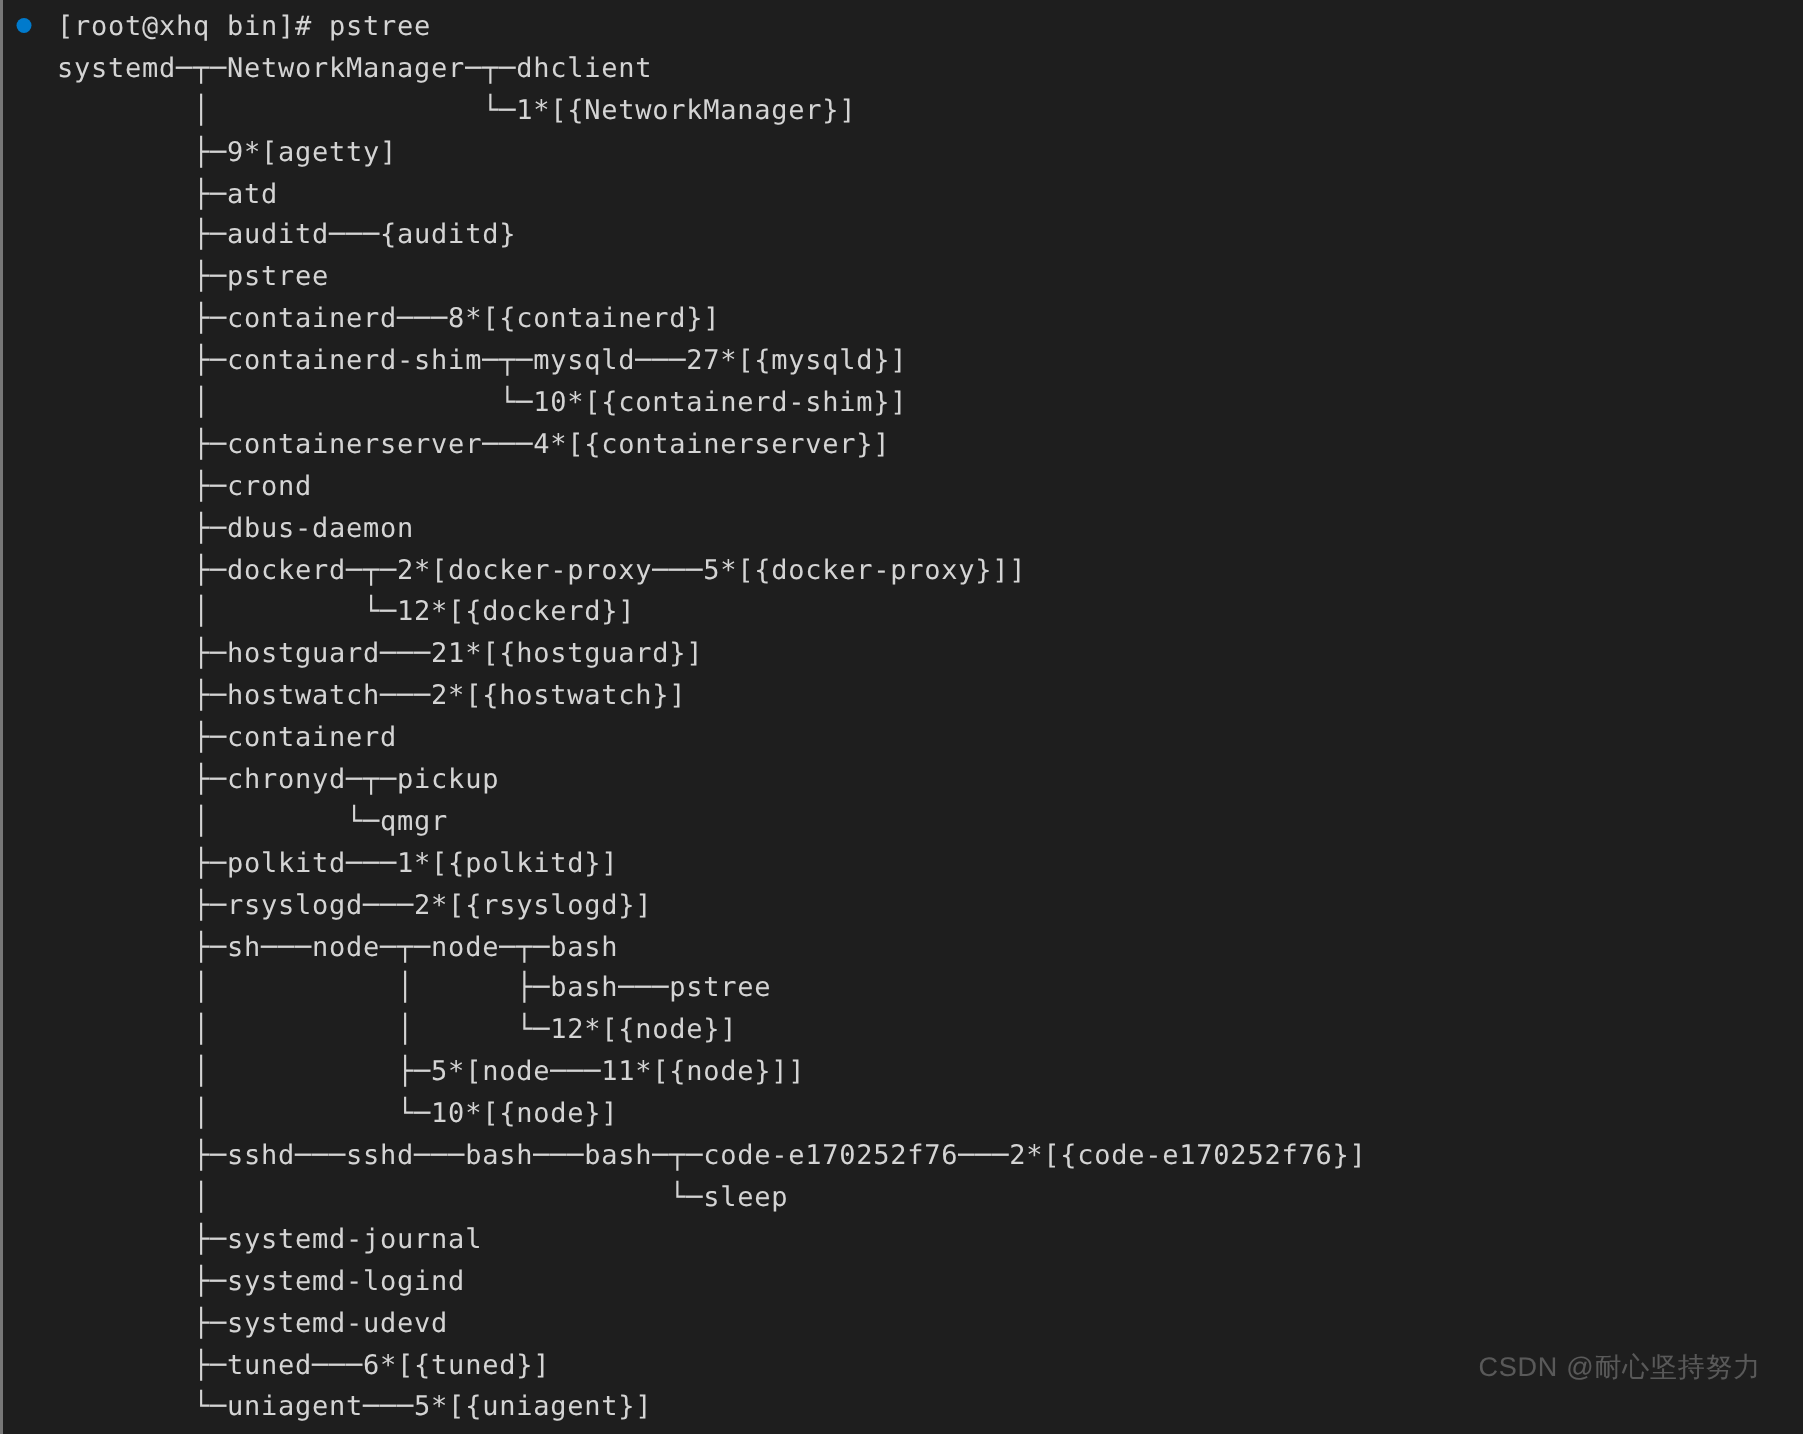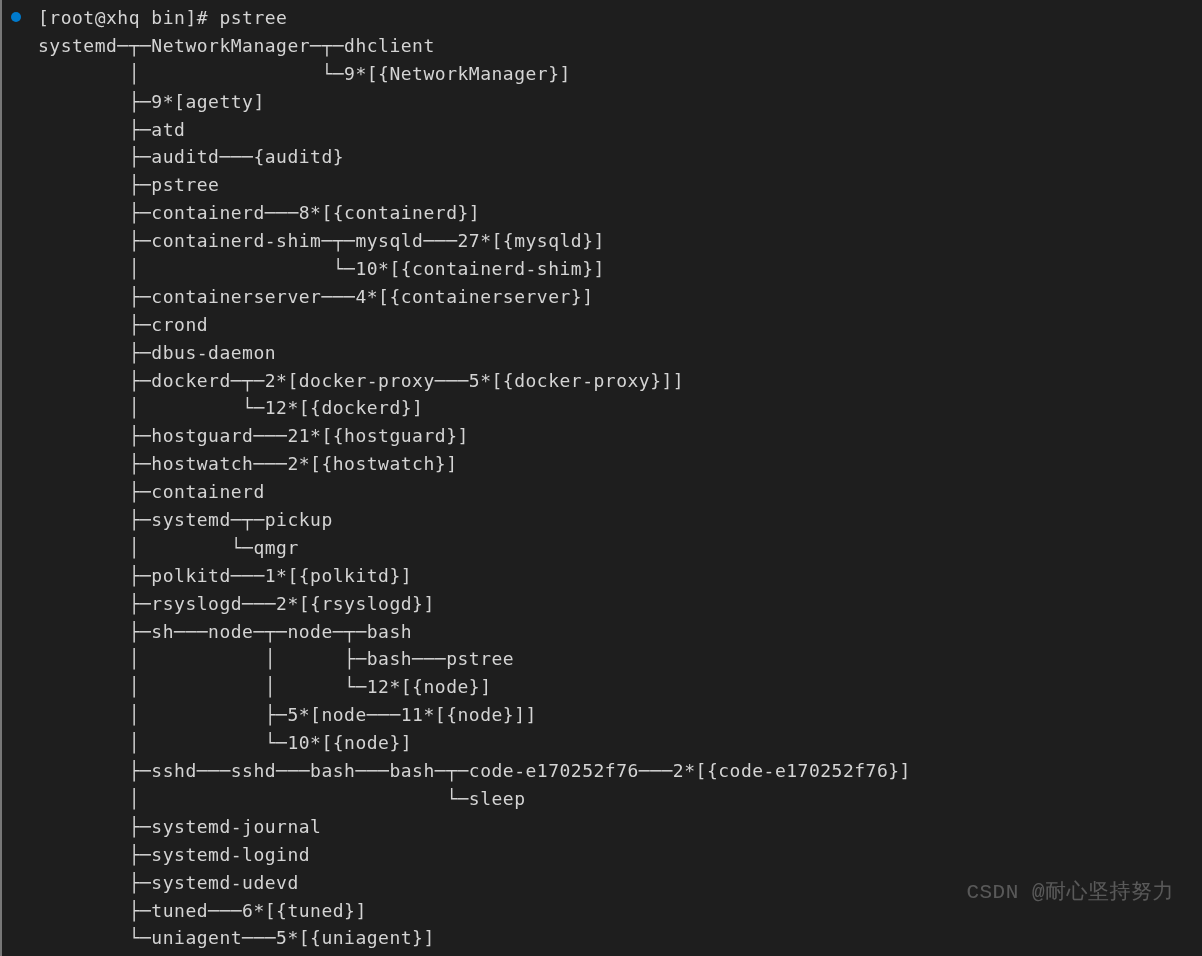--- a/index.html
+++ b/index.html
@@ -1,44 +1,44 @@
 <!DOCTYPE html>
 <html><head>
   <meta charset="utf-8">
   <style>
     html, body { margin:0; padding:0; height:100%; width:100%; background:#1e1e1e; color:#d4d4d4; font-family: Menlo, Consolas, "DejaVu Sans Mono", monospace; font-size:18px; line-height:1.55; font-weight:500; }
     .wrap { position:relative; height:956px; width:1202px; background:#1e1e1e; border-left:2px solid #777; overflow:hidden; }
     .marker { position:absolute; left:9px; top:12px; width:10px; height:10px; border-radius:50%; background:#007acc; }
     pre.term { margin:0; padding:4px 0 0 36px; white-space:pre; font-family:inherit; letter-spacing:0.5px; }
-    .watermark { position:absolute; right:30px; bottom:46px; color:rgba(230,230,230,0.30); font-size:21px; letter-spacing:0.5px; font-family:Liberation Mono, monospace; font-weight:400; }
+    .watermark { position:absolute; right:30px; bottom:30px; color:rgba(230,230,230,0.30); font-size:18px; letter-spacing:0.5px; font-family:Liberation Sans, sans-serif; font-weight:400; }
   </style>
 </head>
 <body>
 
 <div class="wrap">
   <div class="marker"></div>
   <pre class="term"><span>[root@xhq bin]# pstree</span>
 <span>systemd─┬─NetworkManager─┬─dhclient</span>
-<span>        │                └─9*[{NetworkManager}]</span>
+<span>        │                └─1*[{NetworkManager}]</span>
 <span>        ├─9*[agetty]</span>
 <span>        ├─atd</span>
 <span>        ├─auditd───{auditd}</span>
 <span>        ├─pstree</span>
 <span>        ├─containerd───8*[{containerd}]</span>
 <span>        ├─containerd-shim─┬─mysqld───27*[{mysqld}]</span>
 <span>        │                 └─10*[{containerd-shim}]</span>
 <span>        ├─containerserver───4*[{containerserver}]</span>
 <span>        ├─crond</span>
 <span>        ├─dbus-daemon</span>
 <span>        ├─dockerd─┬─2*[docker-proxy───5*[{docker-proxy}]]</span>
 <span>        │         └─12*[{dockerd}]</span>
 <span>        ├─hostguard───21*[{hostguard}]</span>
 <span>        ├─hostwatch───2*[{hostwatch}]</span>
 <span>        ├─containerd</span>
-<span>        ├─systemd─┬─pickup</span>
+<span>        ├─chronyd─┬─pickup</span>
 <span>        │        └─qmgr</span>
 <span>        ├─polkitd───1*[{polkitd}]</span>
 <span>        ├─rsyslogd───2*[{rsyslogd}]</span>
 <span>        ├─sh───node─┬─node─┬─bash</span>
 <span>        │           │      ├─bash───pstree</span>
 <span>        │           │      └─12*[{node}]</span>
 <span>        │           ├─5*[node───11*[{node}]]</span>
 <span>        │           └─10*[{node}]</span>
 <span>        ├─sshd───sshd───bash───bash─┬─code-e170252f76───2*[{code-e170252f76}]</span>
 <span>        │                           └─sleep</span>

